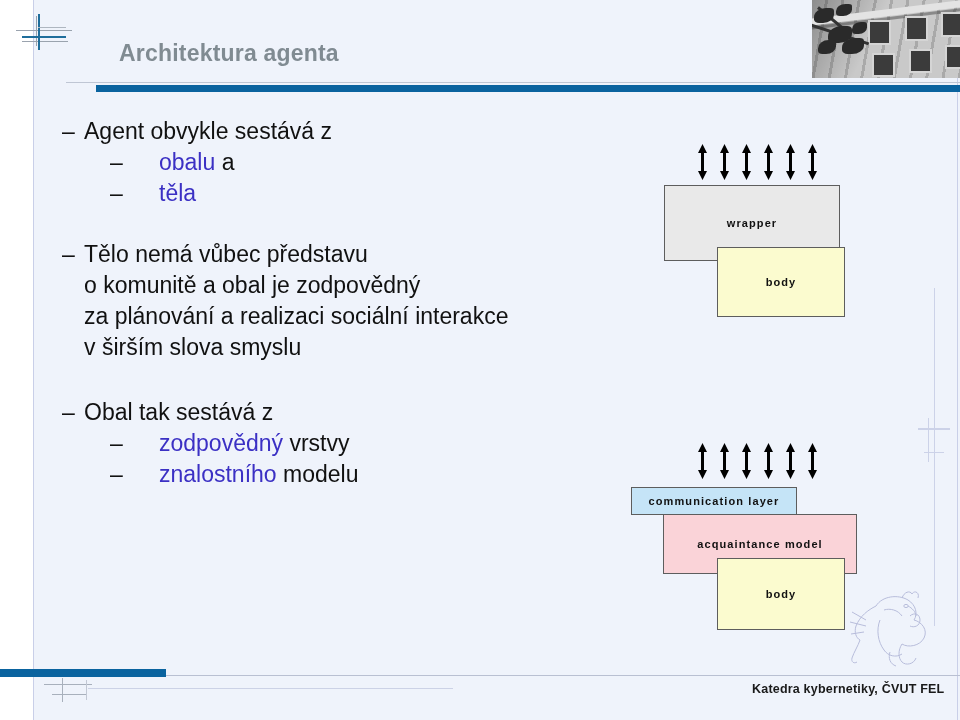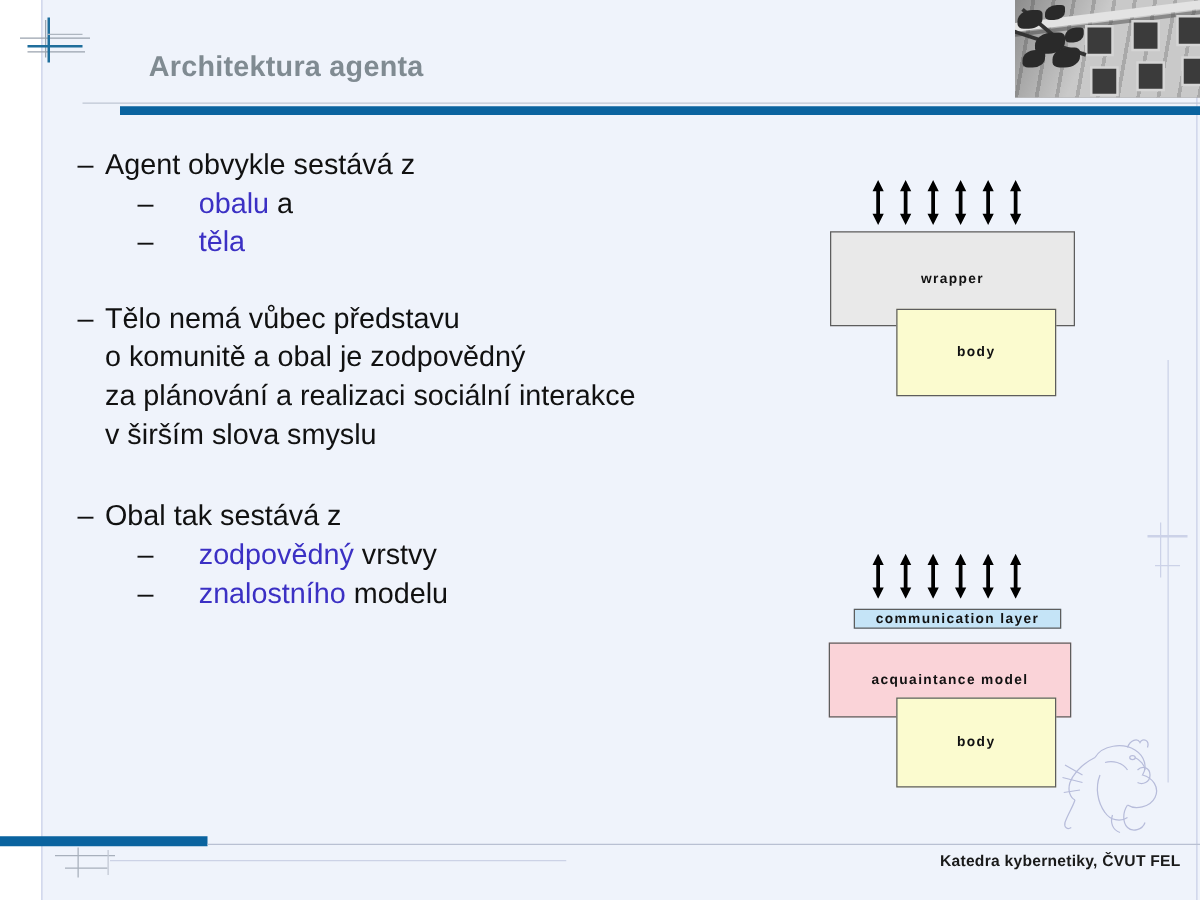--- a/index.html
+++ b/index.html
@@ -328,21 +328,21 @@
           <path d="M5.5 0 L10 9 H7 V27 H10 L5.5 36 L1 27 H4 V9 H1 Z" fill="#000"></path>
         </svg>
       <svg width="11" height="36" viewBox="0 0 11 36">
           <path d="M5.5 0 L10 9 H7 V27 H10 L5.5 36 L1 27 H4 V9 H1 Z" fill="#000"></path>
         </svg>
       <svg width="11" height="36" viewBox="0 0 11 36">
           <path d="M5.5 0 L10 9 H7 V27 H10 L5.5 36 L1 27 H4 V9 H1 Z" fill="#000"></path>
         </svg>
     </div>
 
-    <div class="box box-wrapper" style="left:664px;top:185px;width:196px;height:76px;">
+    <div class="box box-wrapper" style="left:664px;top:185px;width:176px;height:76px;">
       <span>wrapper</span>
     </div>
 
     <div class="box box-body" style="left:681px;top:247px;width:128px;height:70px;">
       <span>body</span>
     </div>
   </div>
 
   <div class="diagram" style="left:0;top:0;width:960px;height:720px;">
 
@@ -360,21 +360,21 @@
           <path d="M5.5 0 L10 9 H7 V27 H10 L5.5 36 L1 27 H4 V9 H1 Z" fill="#000"></path>
         </svg>
       <svg width="11" height="36" viewBox="0 0 11 36">
           <path d="M5.5 0 L10 9 H7 V27 H10 L5.5 36 L1 27 H4 V9 H1 Z" fill="#000"></path>
         </svg>
       <svg width="11" height="36" viewBox="0 0 11 36">
           <path d="M5.5 0 L10 9 H7 V27 H10 L5.5 36 L1 27 H4 V9 H1 Z" fill="#000"></path>
         </svg>
     </div>
 
-    <div class="box box-comm" style="left:683px;top:487px;width:166px;height:16px;">
+    <div class="box box-comm" style="left:631px;top:487px;width:166px;height:28px;">
       <span>communication layer</span>
     </div>
 
     <div class="box box-acq" style="left:663px;top:514px;width:194px;height:60px;">
       <span>acquaintance model</span>
     </div>
 
     <div class="box box-body" style="left:681px;top:558px;width:128px;height:72px;">
       <span>body</span>
     </div>

